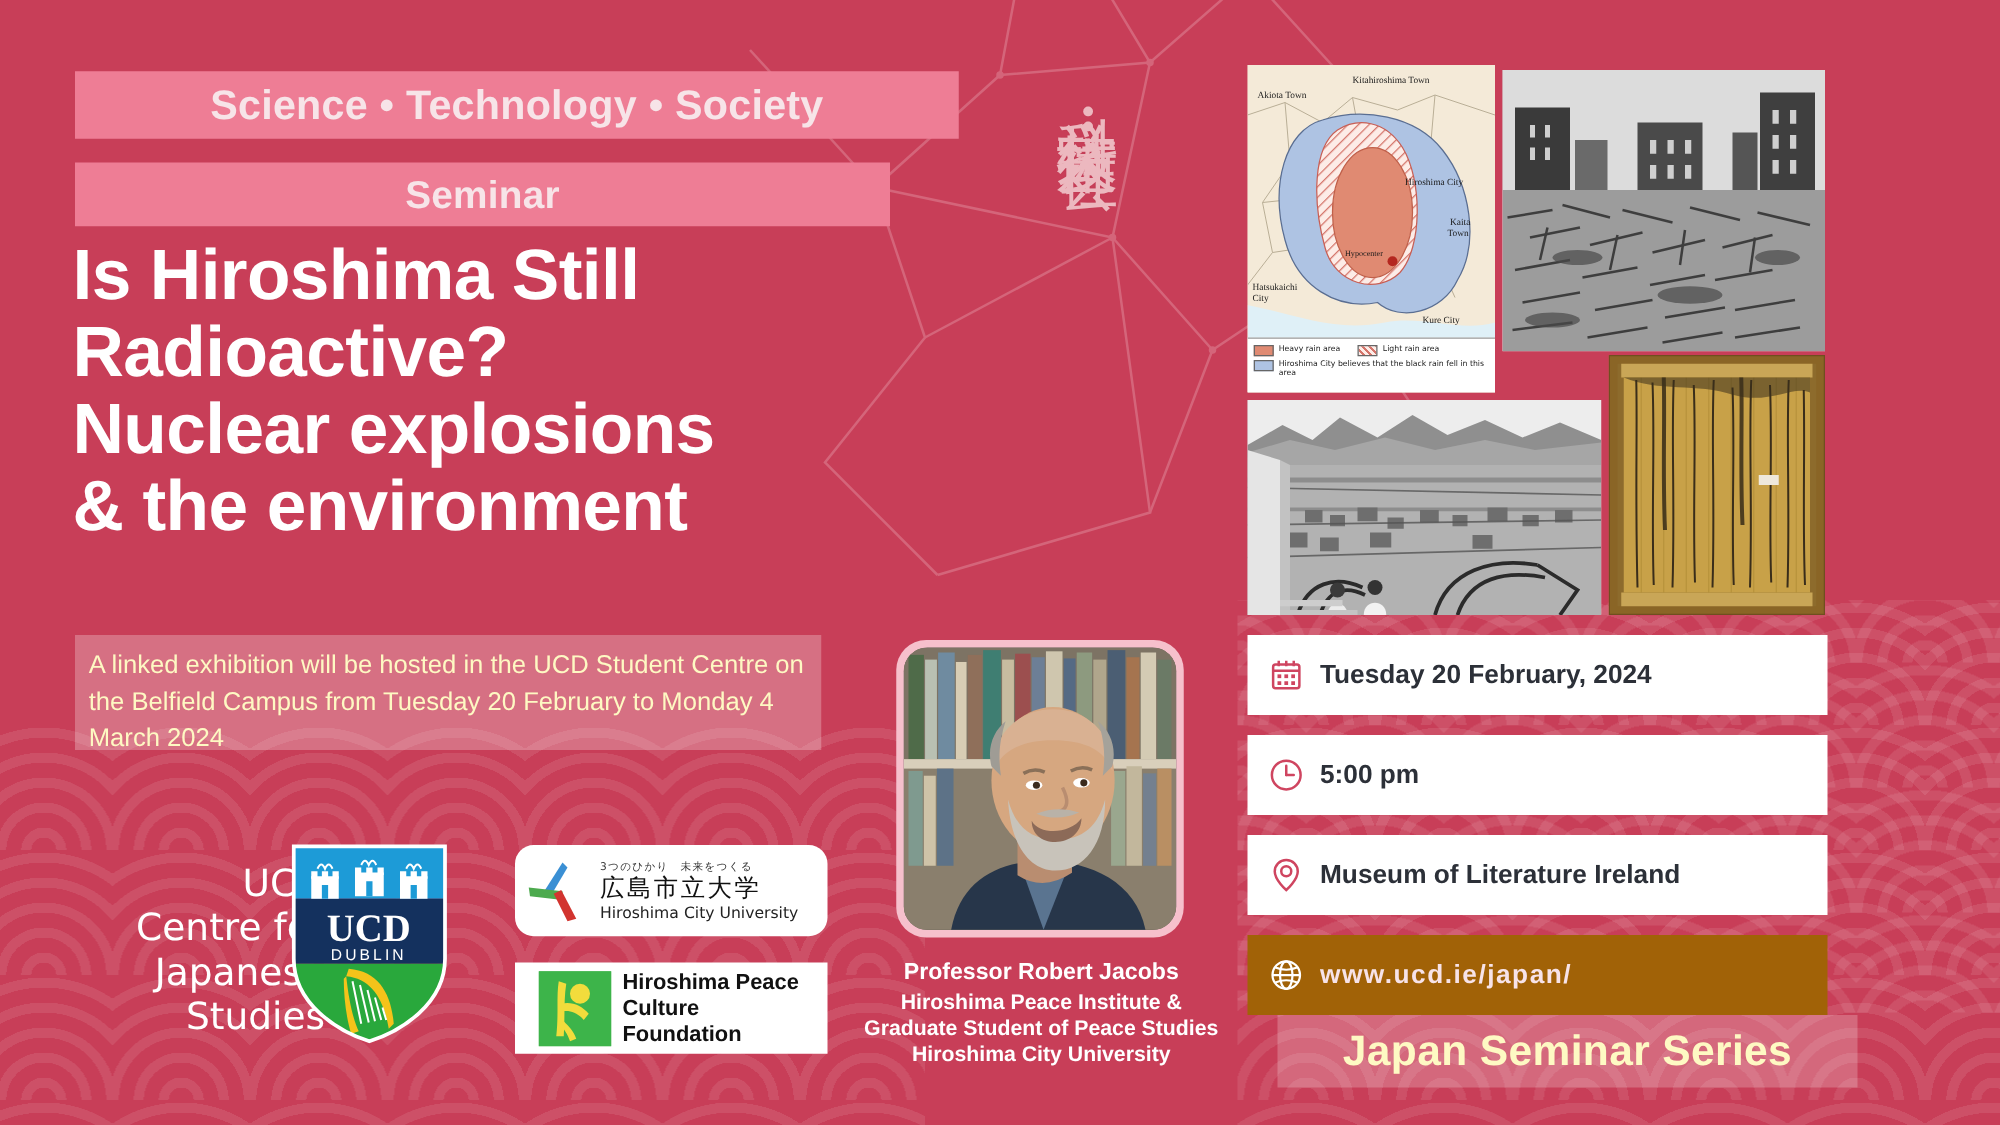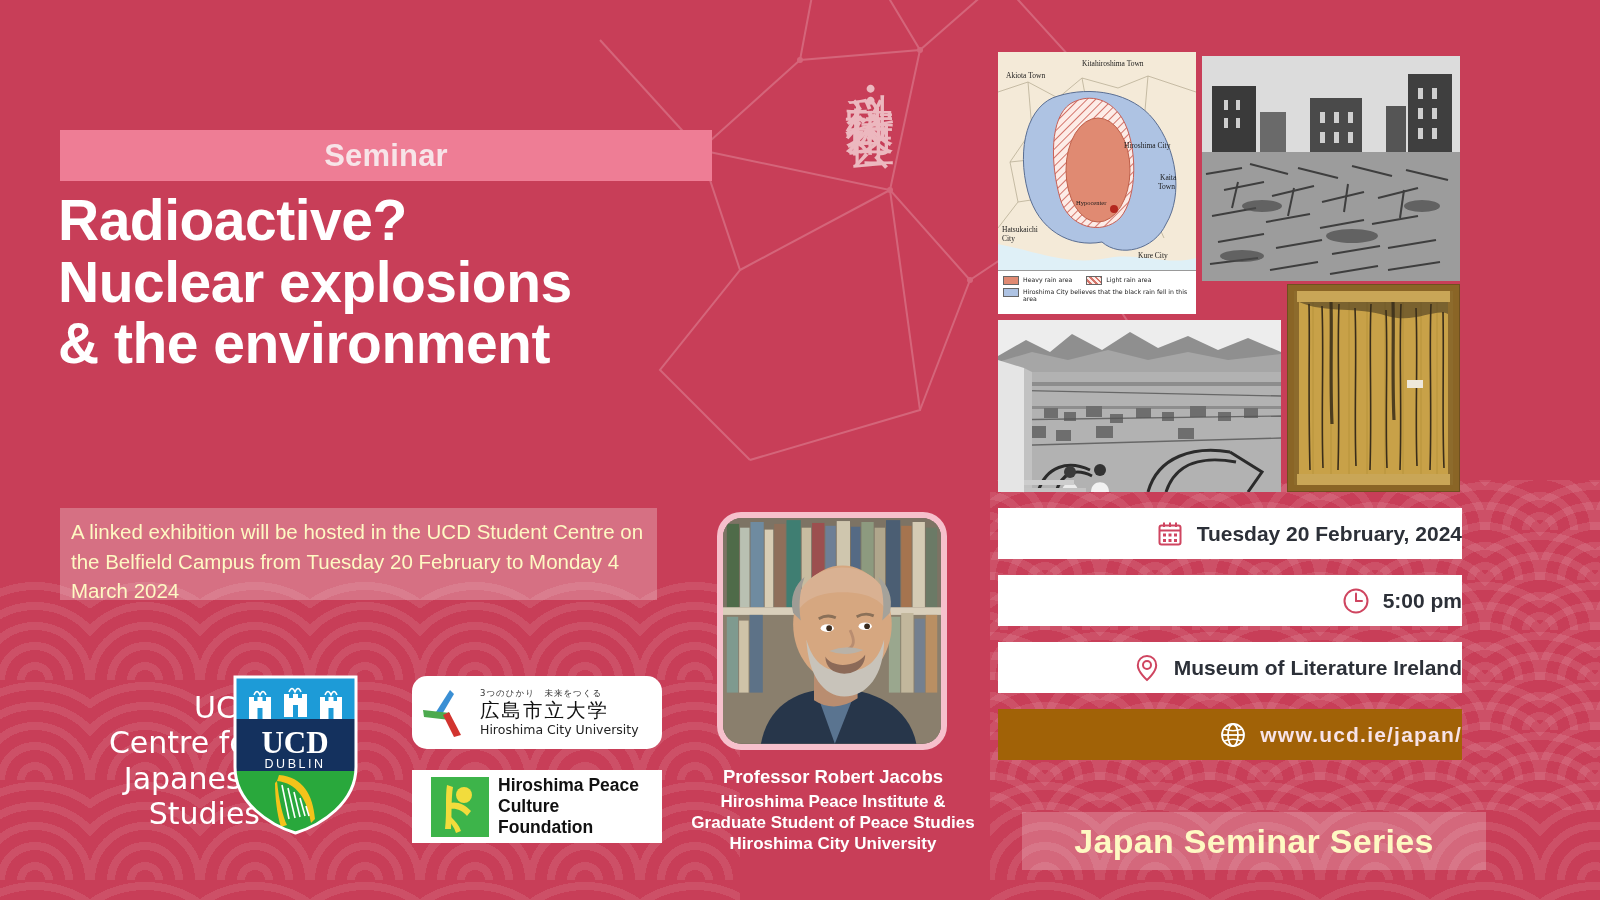--- a/index.html
+++ b/index.html
@@ -128,22 +128,22 @@
   #collage { position:absolute; left:998px; top:52px; width:464px; height:440px; }
   .collage-img { position:absolute; overflow:hidden; }
   #img-map   { left:0;   top:0;   width:198px; height:262px; background:#f2e7d5; }
   #img-ruins { left:204px; top:4px; width:258px; height:225px; background:#cfcfcf; }
   #img-view  { left:0;   top:268px; width:283px; height:172px; background:#d8d8d8; }
   #img-panel { left:289px; top:232px; width:173px; height:208px; background:#8a6a2f; }
 
   
   #info-list { position:absolute; left:998px; top:508px; width:464px; }
   .info-row {
-    height:51px; background:#ffffff; display:flex; align-items:center;
-    padding-left:28px; margin-bottom:16px;justify-content:flex-end;
+    height:64px; background:#ffffff; display:flex; align-items:center;
+    padding-left:16px; margin-bottom:16px;
   }
   .info-row .ico { width:30px; height:30px; flex:0 0 30px; margin-right:12px; display:flex; align-items:center; justify-content:center; }
   .info-row .txt { font-size:21px; font-weight:bold; color:#2c3038; }
   .info-row.web { background:#a16207; }
   .info-row.web .txt { color:#f7e3e8; letter-spacing:1.2px; }
 
   #series-banner {
     position:absolute; left:998px; top:812px; width:464px; height:58px;
     background:rgba(255,255,255,.22);
     display:flex; align-items:center; justify-content:center;
@@ -178,24 +178,26 @@
     <polyline points="100,100 200,210"></polyline>
     <circle cx="300" cy="120" r="3" fill="#f6c9d2" stroke="none"></circle>
     <circle cx="420" cy="110" r="3" fill="#f6c9d2" stroke="none"></circle>
     <circle cx="390" cy="250" r="3" fill="#f6c9d2" stroke="none"></circle>
     <circle cx="200" cy="210" r="3" fill="#f6c9d2" stroke="none"></circle>
     <circle cx="470" cy="340" r="3" fill="#f6c9d2" stroke="none"></circle>
   </svg>
 
   <div class="left-col">
 
+    <div class="bar" id="bar-sts">Science • Technology • Society</div>
 
     <div class="bar" id="bar-seminar">Seminar</div>
 
     <div id="main-title">
+      <div>Is Hiroshima Still</div>
       <div>Radioactive?</div>
       <div>Nuclear explosions</div>
       <div>&amp; the environment</div>
     </div>
 
     <div id="exhibition-note">A linked exhibition will be hosted in the UCD Student Centre on the Belfield Campus from Tuesday 20 February to Monday 4 March 2024</div>
 
     <div id="ucd-block">
       <div id="ucd-text">
         <div>UCD</div>

